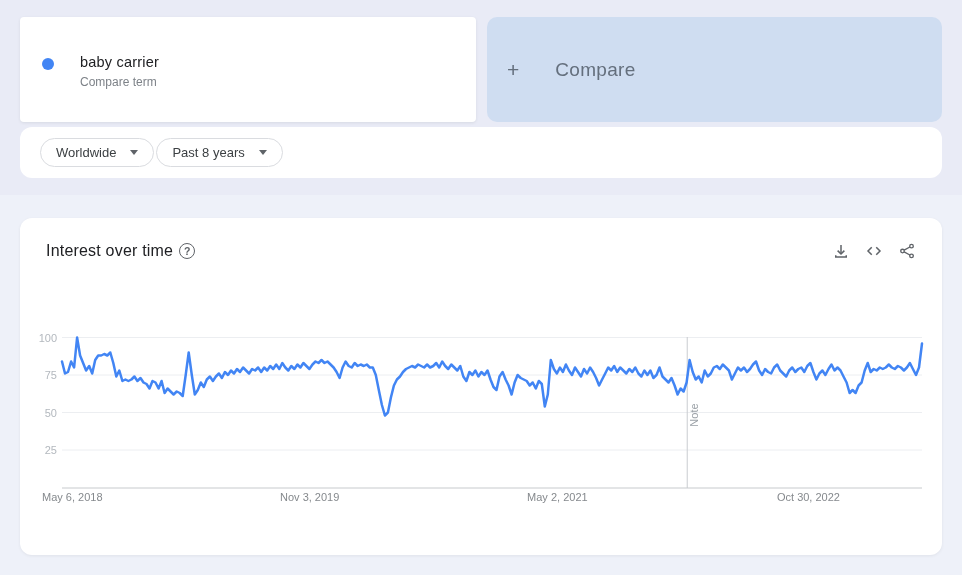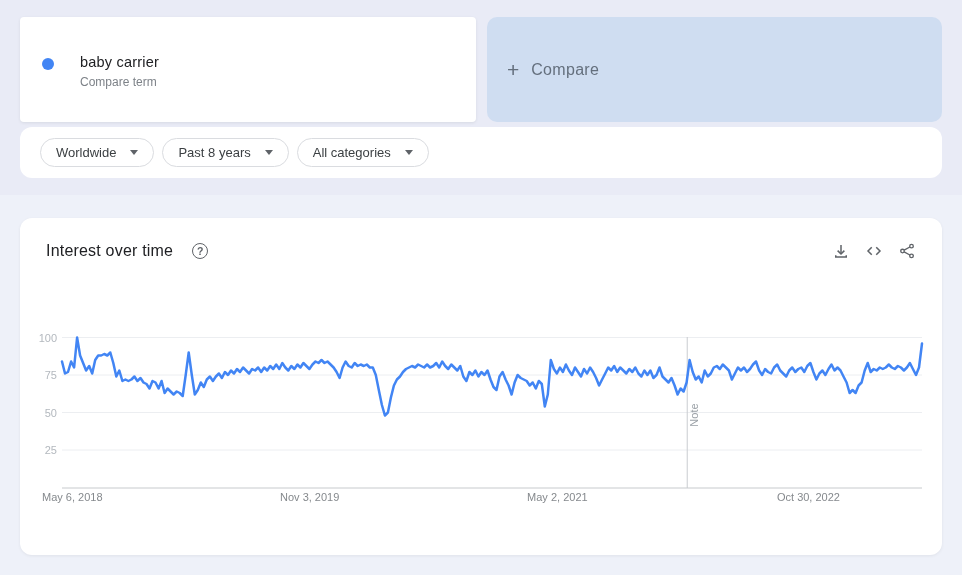--- a/index.html
+++ b/index.html
@@ -19,35 +19,35 @@
   .term-row{display:flex; align-items:flex-start; padding:37px 0 0 22px;}
   .term-dot{width:12px; height:12px; border-radius:50%; background:var(--blue); margin-top:4px;}
   .term-texts{margin-left:26px;}
   .term-title{font-size:14.5px; color:var(--ink); letter-spacing:.2px;}
   .term-sub{font-size:12px; color:var(--muted); margin-top:5px;}
 
   .compare-card{position:absolute; left:487px; top:17px; width:455px; height:105px;
     background:var(--compare); border-radius:10px; cursor:pointer;
     display:flex; align-items:center; padding-left:20px; color:#646f7d;}
   .compare-plus{font-size:21px; font-weight:400; line-height:1;}
-  .compare-label{font-size:16px; margin-left:12px; letter-spacing:.3px;}
+  .compare-label{font-size:19px; margin-left:36px; letter-spacing:.3px;}
 
   
   .filter-bar{position:absolute; left:20px; top:127px; width:922px; height:51px;
-    background:var(--card); border-radius:12px; display:flex; align-items:center; padding-left:20px; gap:8px;}
+    background:var(--card); border-radius:12px; display:flex; align-items:center; padding-left:20px; gap:2px;}
   .pill{height:29px; border:1px solid var(--pill-border); border-radius:15px; background:#fff;
     display:inline-flex; align-items:center; padding:0 15px; cursor:pointer;}
   .pill-label{font-size:13px; color:var(--pill-ink);}
   .caret{width:0; height:0; border-left:4px solid transparent; border-right:4px solid transparent;
     border-top:5px solid #5f6368; margin-left:14px;}
 
   
   .chart-card{position:absolute; left:20px; top:218px; width:922px; height:337px;
     background:var(--card); border-radius:12px; box-shadow:0 1px 3px rgba(60,64,67,.08);}
-  .chart-header{position:absolute; left:26px; top:24px; display:flex; align-items:center; gap:19px;}
+  .chart-header{position:absolute; left:26px; top:24px; display:flex; align-items:center; gap:6px;}
   .chart-title{font-size:16px; color:var(--ink); letter-spacing:.2px;}
   .help-icon{width:16px; height:16px; border:1.6px solid var(--icon); border-radius:50%;
     color:var(--icon); font-size:10.5px; font-weight:bold; display:flex; align-items:center; justify-content:center; cursor:pointer;}
   .chart-actions{position:absolute; right:26px; top:24px; display:flex; align-items:center; gap:15px;}
   .action-icon{width:18px; height:18px; cursor:pointer; color:var(--icon);}
   .action-icon svg{width:100%; height:100%; display:block;}
   #trend-svg{position:absolute; left:0; top:0;}
 </style>
 </head>
 <body>
@@ -69,24 +69,20 @@
   <span class="compare-label">Compare</span>
 </div>
 
 <div class="filter-bar">
   <div class="pill">
     <span class="pill-label">Worldwide</span>
     <span class="caret"></span>
   </div>
   <div class="pill">
     <span class="pill-label">Past 8 years</span>
-    <span class="caret"></span>
-  </div>
-  <div class="pill">
-    <span class="pill-label">All categories</span>
     <span class="caret"></span>
   </div>
 </div>
 
 <div class="chart-card">
   <div class="chart-header">
     <span class="chart-title">Interest over time</span>
     <span class="help-icon">?</span>
   </div>
   <div class="chart-actions">

